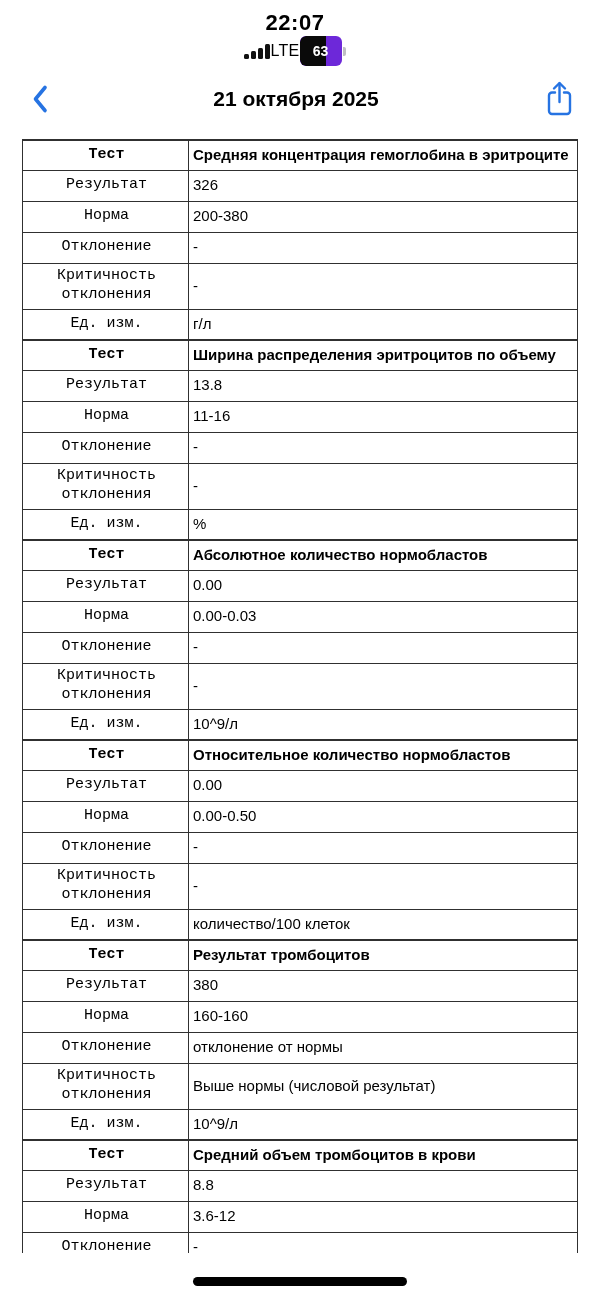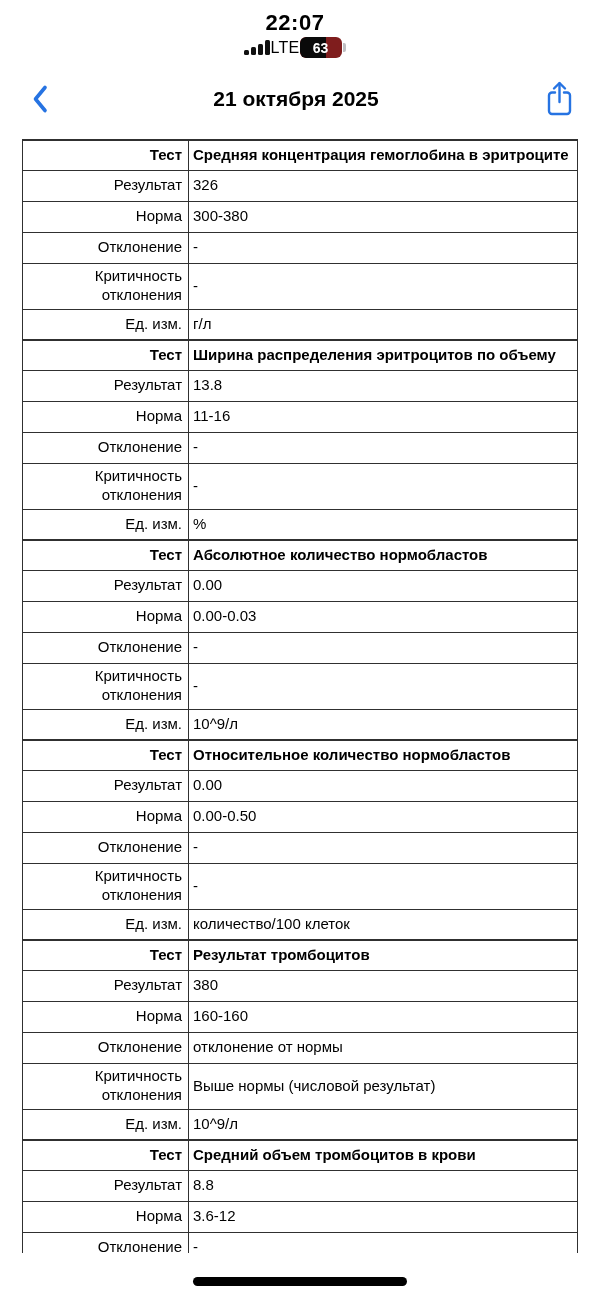--- a/index.html
+++ b/index.html
@@ -17,22 +17,22 @@
     flex-direction: column;
   }
   .status-time { font-size: 22px; font-weight: 700; letter-spacing: 0.5px; }
   .status-right { display: flex; align-items: center; }
   .signal-bars { display: flex; align-items: flex-end; gap: 2px; height: 15px; }
   .signal-bars .bar { width: 5px; background: #111; border-radius: 1.5px; }
   .bar1 { height: 5px; } .bar2 { height: 8px; } .bar3 { height: 11px; } .bar4 { height: 15px; }
   .network-label { font-size: 16px; font-weight: 500; letter-spacing: 0.3px; }
   .battery { display: flex; align-items: center; }
   .battery-body {
-    position: relative; width: 42px; height: 21px; border-radius: 6px;
-    background: #7f1d1d; overflow: hidden;
+    position: relative; width: 42px; height: 30px; border-radius: 6px;
+    background: #6d28d9; overflow: hidden;
   }
   .battery-fill {
     position: absolute; left: 0; top: 0; bottom: 0; width: 63%;
     background: #0a0a0a; border-radius: 6px 0 0 6px;
   }
   .battery-text {
     position: absolute; inset: 0; display: flex; align-items: center; justify-content: center;
     color: #fff; font-size: 14px; font-weight: 700;
   }
   .battery-cap { width: 3px; height: 9px; background: #bfbfc3; border-radius: 0 2px 2px 0; margin-left: 1px; }
@@ -50,21 +50,21 @@
 
   
   .table-viewport { height: 1114px; overflow: hidden; padding: 0 22px; }
   table.results {
     border-collapse: collapse; width: 556px; table-layout: fixed;
   }
   td {
     border: 1px solid #303030; font-size: 15px; vertical-align: middle;
     line-height: 1.25;
   }
-  td.lbl { width: 166px; text-align: right; padding: 3px 6px 3px 8px; }
+  td.lbl { width: 166px; text-align: center; padding: 3px 6px 3px 8px; font-family: Liberation Mono, monospace; }
   td.val { text-align: left; padding: 3px 4px; }
   tr.row-single td { height: 31px; }
   tr.row-test td { height: 30px; font-weight: 700; border-top-width: 2px; }
   tr.row-test td.lbl { font-weight: 700; }
   tr.row-critic td { height: 46px; }
 
   
   .home-indicator {
     width: 214px; height: 9px; border-radius: 5px; background: #000;
     margin: 24px auto 0 auto;
@@ -120,21 +120,21 @@
       <tr class="row-test">
         <td class="lbl">Тест</td>
         <td class="val">Средняя концентрация гемоглобина в эритроците</td>
       </tr>
       <tr class="row-single">
         <td class="lbl">Результат</td>
         <td class="val">326</td>
       </tr>
       <tr class="row-single">
         <td class="lbl">Норма</td>
-        <td class="val">300-380</td>
+        <td class="val">200-380</td>
       </tr>
       <tr class="row-single">
         <td class="lbl">Отклонение</td>
         <td class="val">-</td>
       </tr>
       <tr class="row-critic">
         <td class="lbl">Критичность отклонения</td>
         <td class="val">-</td>
       </tr>
       <tr class="row-single">

